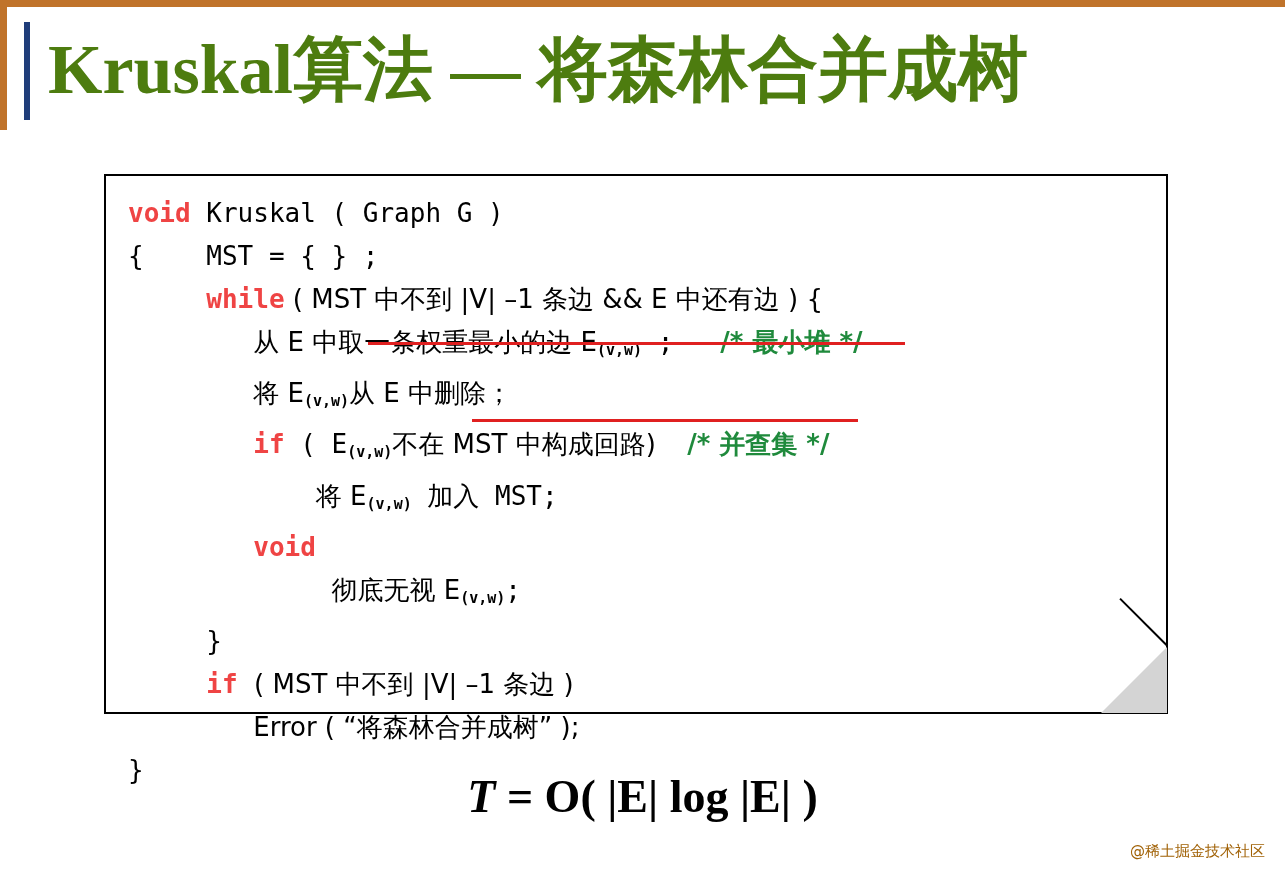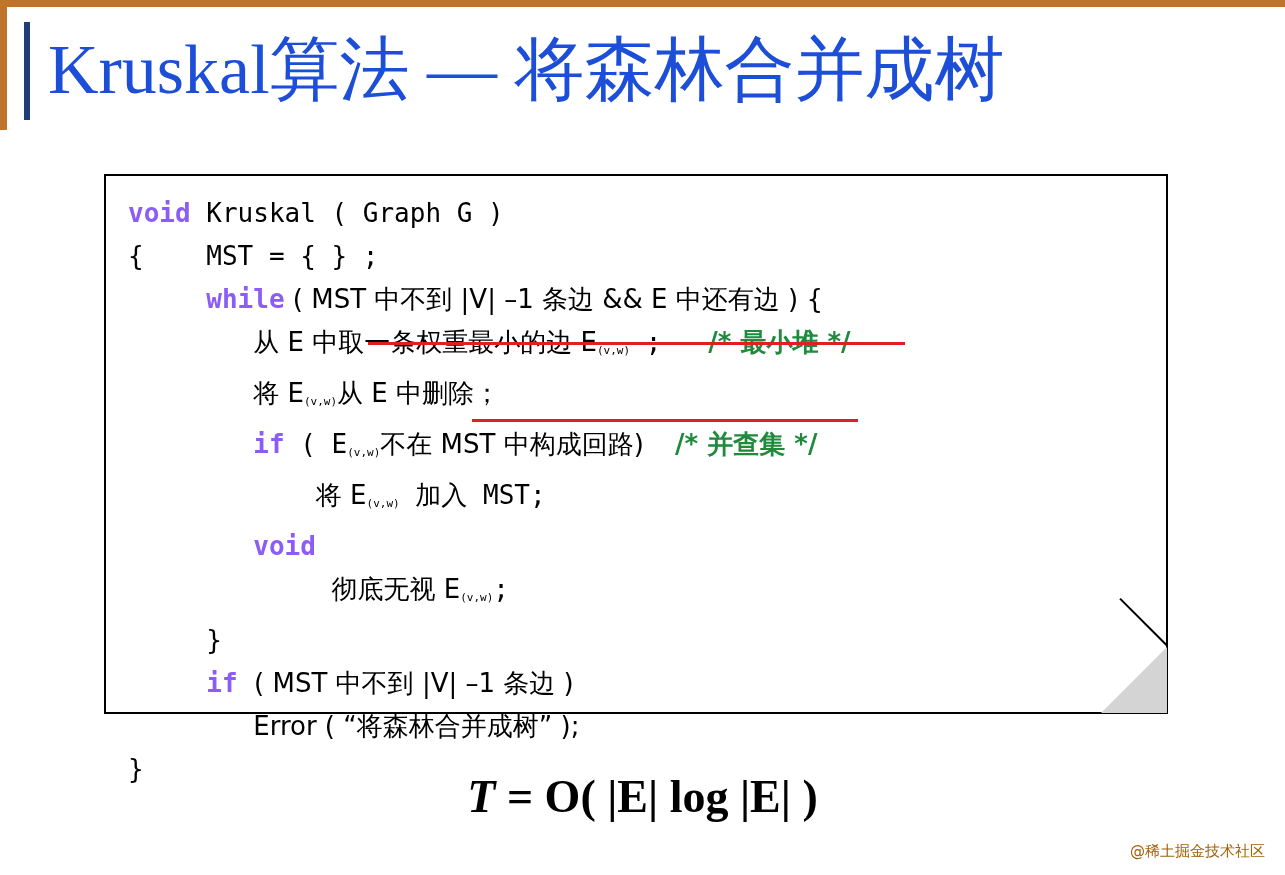--- a/index.html
+++ b/index.html
@@ -40,24 +40,24 @@
     top: 22px;
     width: 6px;
     height: 98px;
     background: #1F3D7A;
   }
   .slide-title {
     position: absolute;
     left: 48px;
     top: 26px;
     font-family: "Liberation Serif", serif;
-    font-weight: normal;
+    font-weight: bold;
     font-size: 70px;
     line-height: 88px;
-    color: #1d4ed8;
+    color: #4d7c0f;
     white-space: nowrap;
   }
 
   
   .code-card {
     position: absolute;
     left: 104px;
     top: 174px;
     width: 1064px;
     height: 540px;
@@ -68,26 +68,27 @@
   .code-body {
     position: absolute;
     left: 22px;
     top: 16px;
     font-family: "DejaVu Sans Mono", monospace;
     font-size: 26px;
     line-height: 43px;
     color: #000000;
     white-space: pre;
   }
-  .kw { color: #8b5cf6; font-weight: bold; }
+  .kw { color: #ef4444; font-weight: bold; }
   .cmt { color: #1F8A3C; font-weight: bold; }
   .sub {
-    font-size: 11px;
+    font-size: 15px;
     vertical-align: -0.28em;
     letter-spacing: 0;
+    font-weight: bold;
   }
   .cjk { font-family: "DejaVu Sans", sans-serif; text-align: right; }
   
   .curl {
     position: absolute;
     right: -1px;
     bottom: -1px;
     width: 0;
     height: 0;
     border-left: 66px solid transparent;

